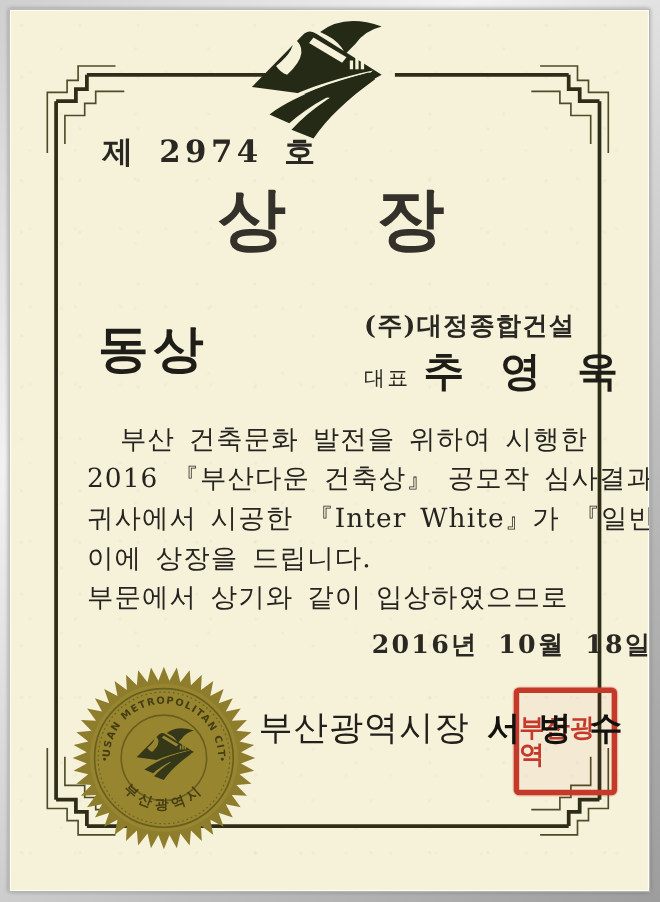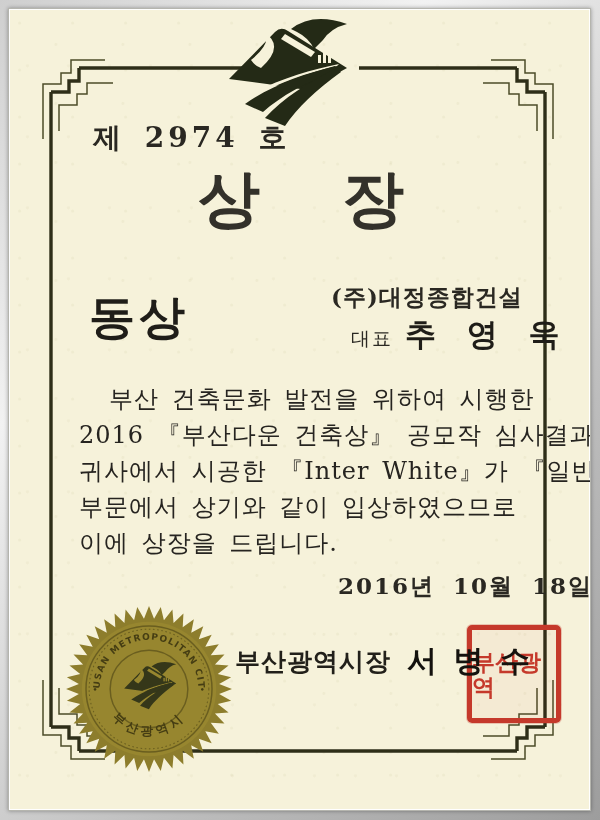--- a/index.html
+++ b/index.html
@@ -41,37 +41,37 @@
     font-size:62px;font-weight:bold;color:#33312a;
   }
   .grade{
     position:absolute;left:80px;top:278px;
     font-size:46px;font-weight:bold;color:#1f1d18;letter-spacing:4px;
   }
   .recipient{
     position:absolute;left:322px;top:276px;line-height:1.0;
   }
   .recipient .company{font-size:23px;letter-spacing:1px;font-weight:bold;color:#2a2822;}
-  .recipient .rep{margin-top:11px;display:flex;align-items:baseline;margin-left:20px;}
+  .recipient .rep{margin-top:11px;display:flex;align-items:baseline;}
   .recipient .rep-label{font-size:19px;letter-spacing:2px;color:#2a2822;}
-  .recipient .rep-name{font-size:31px;font-weight:bold;letter-spacing:10px;margin-left:12px;color:#1f1d18;}
+  .recipient .rep-name{font-size:37px;font-weight:bold;letter-spacing:10px;margin-left:12px;color:#1f1d18;}
   .body-text{
     position:absolute;left:70px;top:372px;width:470px;
     font-size:24px;line-height:36px;color:#262420;
     letter-spacing:1px;word-spacing:4px;white-space:nowrap;
   }
   .body-text .line:first-child{text-indent:30px;}
   .date-line{
     position:absolute;left:0;top:562px;width:584px;text-align:right;
     font-size:23px;letter-spacing:2px;word-spacing:8px;font-weight:bold;color:#2a2822;
   }
   .signature{
     position:absolute;left:226px;top:632px;display:flex;align-items:center;z-index:5;
   }
-  .issuer-title{font-size:25px;letter-spacing:1px;font-weight:bold;color:#22201a;}
+  .issuer-title{font-size:31px;letter-spacing:1px;font-weight:normal;color:#22201a;}
   .issuer-name{font-size:30px;font-weight:bold;margin-left:16px;letter-spacing:3px;color:#14120e;}
   .red-stamp{
     position:absolute;left:458px;top:616px;width:84px;height:88px;z-index:4;
     border:5px solid #c5392b;border-radius:5px;
     display:flex;flex-direction:column;align-items:flex-end;justify-content:center;
     color:#c5392b;font-weight:bold;background:rgba(197,57,43,.04);
     box-shadow:0 0 0 1px rgba(197,57,43,.25);
   }
   .red-stamp .r1{font-size:23px;letter-spacing:0px;line-height:1.1;}
   .red-stamp .r2{font-size:27px;letter-spacing:5px;line-height:1.1;}
@@ -142,22 +142,22 @@
       <div class="rep">
         <span class="rep-label">대표</span>
         <span class="rep-name">추 영 욱</span>
       </div>
     </div>
 
     <div class="body-text">
       <div class="line">부산 건축문화 발전을 위하여 시행한</div>
       <div class="line">2016 『부산다운 건축상』 공모작 심사결과</div>
       <div class="line">귀사에서 시공한 『Inter White』가 『일반』</div>
+      <div class="line">이에 상장을 드립니다.</div>
       <div class="line">부문에서 상기와 같이 입상하였으므로</div>
-      <div class="line">이에 상장을 드립니다.</div>
     </div>
 
     <div class="date-line">2016년 10월 18일</div>
 
     <svg class="seal-svg" width="168" height="168" viewBox="0 0 160 160">
       <polygon points="159.0,80.0 146.8,84.8 158.2,91.2 145.5,94.2 155.8,102.3 142.8,103.4 151.9,112.8 138.8,112.1 146.5,122.7 133.6,120.2 139.7,131.7 127.4,127.4 131.7,139.7 120.2,133.6 122.7,146.5 112.1,138.8 112.8,151.9 103.4,142.8 102.3,155.8 94.2,145.5 91.2,158.2 84.8,146.8 80.0,159.0 75.2,146.8 68.8,158.2 65.8,145.5 57.7,155.8 56.6,142.8 47.2,151.9 47.9,138.8 37.3,146.5 39.8,133.6 28.3,139.7 32.6,127.4 20.3,131.7 26.4,120.2 13.5,122.7 21.2,112.1 8.1,112.8 17.2,103.4 4.2,102.3 14.5,94.2 1.8,91.2 13.2,84.8 1.0,80.0 13.2,75.2 1.8,68.8 14.5,65.8 4.2,57.7 17.2,56.6 8.1,47.2 21.2,47.9 13.5,37.3 26.4,39.8 20.3,28.3 32.6,32.6 28.3,20.3 39.8,26.4 37.3,13.5 47.9,21.2 47.2,8.1 56.6,17.2 57.7,4.2 65.8,14.5 68.8,1.8 75.2,13.2 80.0,1.0 84.8,13.2 91.2,1.8 94.2,14.5 102.3,4.2 103.4,17.2 112.8,8.1 112.1,21.2 122.7,13.5 120.2,26.4 131.7,20.3 127.4,32.6 139.7,28.3 133.6,39.8 146.5,37.3 138.8,47.9 151.9,47.2 142.8,56.6 155.8,57.7 145.5,65.8 158.2,68.8 146.8,75.2" fill="#8d7d2c"></polygon>
       <circle cx="80" cy="80" r="64" fill="#97862f"></circle>
       <circle cx="80" cy="80" r="60" fill="none" stroke="#6a5e1f" stroke-width="1.4"></circle>
       <circle cx="80" cy="80" r="57" fill="none" stroke="#6a5e1f" stroke-width="1" stroke-dasharray="1.5,2.5"></circle>
       <circle cx="80" cy="80" r="37" fill="none" stroke="#6a5e1f" stroke-width="1.4"></circle>

